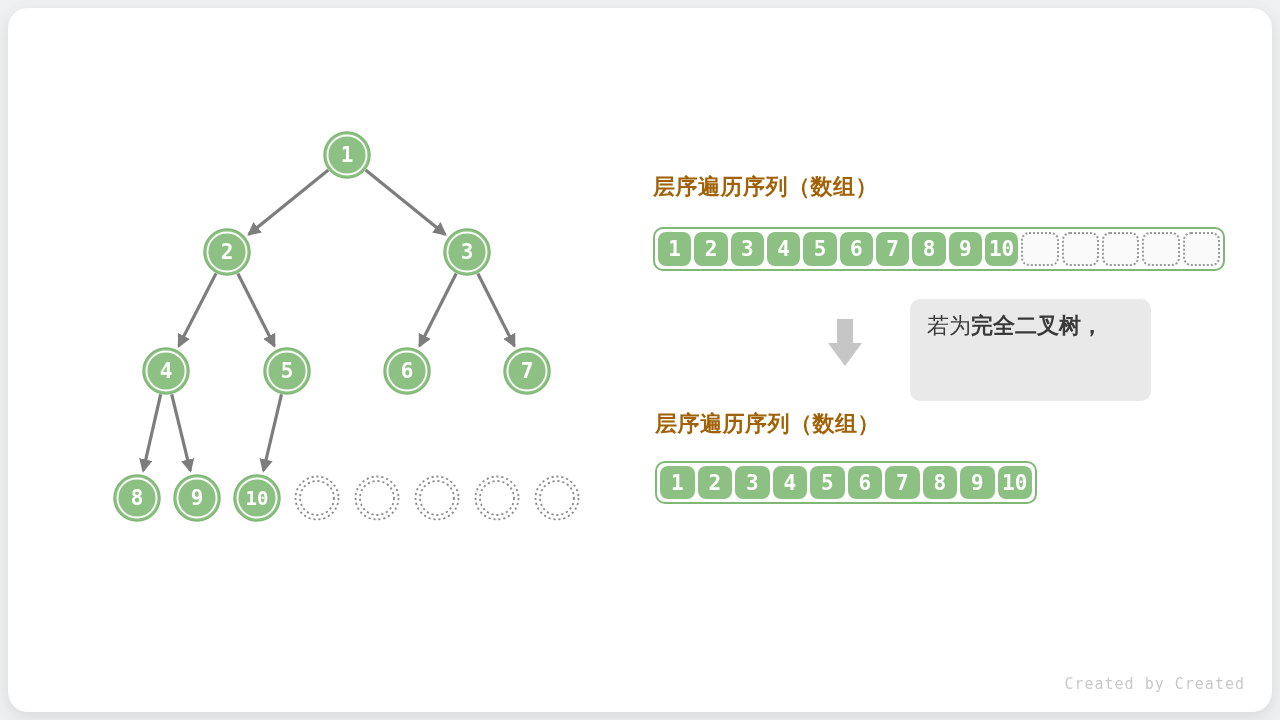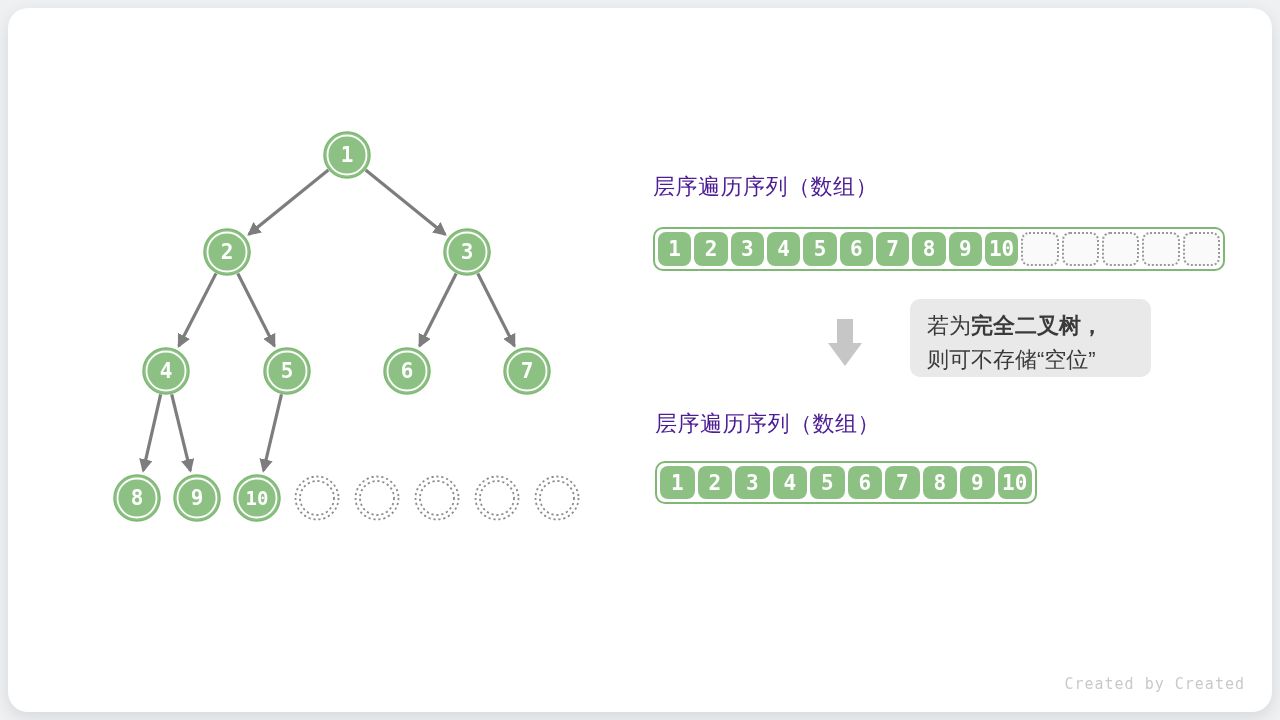--- a/index.html
+++ b/index.html
@@ -23,22 +23,22 @@
     width: 1280px; height: 720px;
     pointer-events: none;
   }
   .tree-node-text {
     font-family: "DejaVu Sans Mono", monospace;
     font-weight: bold;
   }
   .array-label {
     position: absolute;
     font-size: 22px;
-    font-weight: 400;
-    color: #4c1d95;
+    font-weight: 700;
+    color: #a16207;
     letter-spacing: 0.5px;
     white-space: nowrap;
   }
   .label-top { left: 653px; top: 172px; }
   .label-bottom { left: 655px; top: 409px; }
   .array-box {
     position: absolute;
     display: flex;
     gap: 3px;
     padding: 3px;
@@ -67,21 +67,21 @@
     border: 2px dotted #9a9a9a;
   }
   .big-arrow-svg {
     position: absolute;
     left: 820px; top: 312px;
     width: 52px; height: 62px;
   }
   .callout {
     position: absolute;
     left: 910px; top: 299px;
-    width: 241px; height: 78px;
+    width: 241px; height: 102px;
     background: #e9e9e9;
     border-radius: 10px;
     padding: 10px 17px;
     font-size: 22px;
     line-height: 34px;
     color: #3a3a3a;
     white-space: nowrap;
   }
   .callout b { font-weight: 700; }
   .watermark {
@@ -203,21 +203,20 @@
     <div class="cell empty"></div>
     <div class="cell empty"></div>
   </div>
 
 <svg class="big-arrow-svg" viewBox="820 312 52 62" xmlns="http://www.w3.org/2000/svg">
   <polygon id="big-arrow-poly" points="837,319 853,319 853,343 862,343 845,366 828,343 837,343" fill="#c6c6c6"></polygon>
 </svg>
 
 <div class="callout">
   <div><span>若为</span><b>完全二叉树，</b></div>
-  <div>则可不存储“空位”</div>
 </div>
 
 <div class="array-label label-bottom">层序遍历序列（数组）</div>
 <div class="array-box array-bottom" id="array-bottom">
     <div class="cell">1</div>
     <div class="cell">2</div>
     <div class="cell">3</div>
     <div class="cell">4</div>
     <div class="cell">5</div>
     <div class="cell">6</div>

